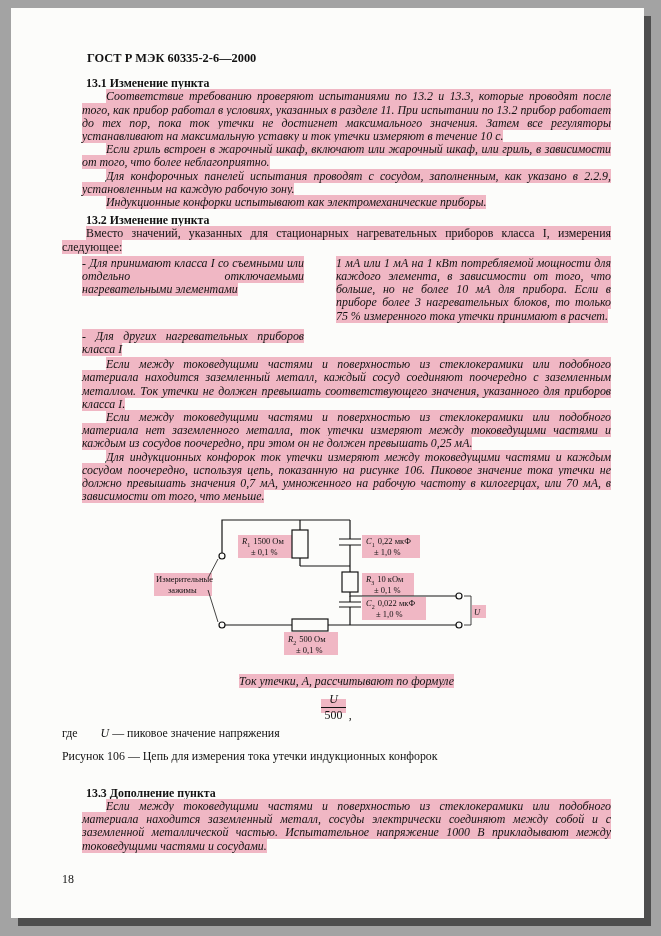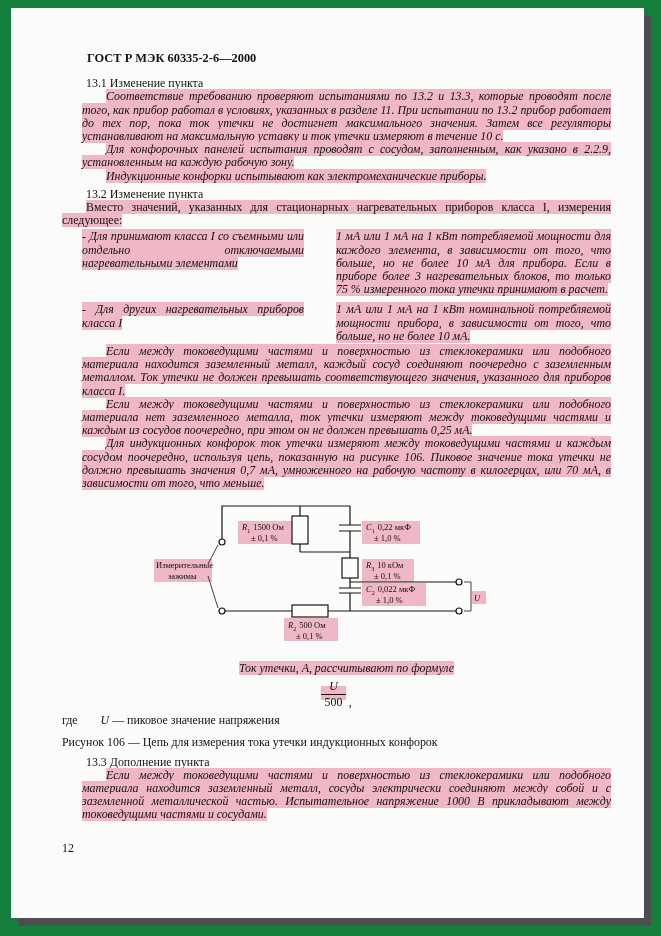--- a/index.html
+++ b/index.html
@@ -1,39 +1,39 @@
 <!DOCTYPE html>
 <html><head>
 <meta charset="utf-8">
 <style>
   * { box-sizing: border-box; }
   html,body { margin:0; padding:0; }
   body { font-family:"Liberation Serif", serif; }
-  .stage { position:relative; width:661px; height:936px; background:#15803d; overflow:hidden; }
+  .stage { position:relative; width:661px; height:936px; background:#a3a3a3; overflow:hidden; }
   .page { position:absolute; left:11px; top:8px; width:633px; height:910px; background:#fcfcfa;
           box-shadow:7px 8px 0 0 #4e4e4e; }
   .content { padding:44px 33px 0 51px; font-size:11.9px; line-height:13.2px; color:#121212; }
   .running-header { font-weight:bold; font-size:12.4px; margin:0 0 12px 25px; }
   p { margin:0; }
-  .h { text-indent:24px; margin-top:5px; }
+  .h { text-indent:24px; margin-top:5px;font-weight:bold; }
   .para { text-align:justify; text-indent:24px; }
   .it { font-style:italic;padding-left:20px; }
   .hl { background:#f0b7c4; }
   .cols { display:grid; grid-template-columns:242px 1fr; column-gap:12px; row-gap:7px; margin:3px 0 2px 0; }
   .cell { text-align:justify; }
   .fig-wrap { margin:6px 0 0 92px; }
   .fintro { text-align:center; margin-top:12px; }
   .formula-line { text-align:center; margin:5px 0 2px 0; }
   .frac { display:inline-block; vertical-align:middle; text-align:center; }
   .frac .num { display:block; font-style:italic; padding:0 8px 1px 8px; border-bottom:1px solid #121212; }
   .frac .den { display:block; padding-top:1px; }
   .ftail { display:inline-block; vertical-align:bottom; margin-left:3px; }
   .fwhere { text-align:left; margin-top:5px; }
   .caption { margin-top:9px; }
-  .s133 { margin-top:6px; }
+  .s133 { margin-top:24px; }
   .pagenum { margin:20px 0 0 0; }
   svg text { font-family:"Liberation Serif", serif; font-size:8.5px; fill:#121212; }
   svg .sym { font-style:italic; }
   svg .sub { font-size:6px; }
   svg .wire { stroke:#141414; stroke-width:1.2; fill:none; }
   svg .thin { stroke:#141414; stroke-width:0.8; fill:none; }
   svg .box  { stroke:#141414; stroke-width:1.2; fill:#fcfcfa; }
   svg .term { stroke:#141414; stroke-width:1.2; fill:#fcfcfa; }
   svg .lhl  { fill:#f0b7c4; }
 </style>
@@ -41,31 +41,31 @@
 <body>
 
 <div class="stage">
   <div class="page">
     <div class="content">
 
       <div class="running-header">ГОСТ Р МЭК 60335-2-6—2000</div>
 
       <p class="h">13.1 Изменение пункта</p>
       <p class="para it"><span class="hl">Соответствие требованию проверяют испытаниями по 13.2 и 13.3, которые проводят после того, как прибор работал в условиях, указанных в разделе 11. При испытании по 13.2 прибор работает до тех пор, пока ток утечки не достигнет максимального значения. Затем все регуляторы устанавливают на максимальную уставку и ток утечки измеряют в течение 10 с.</span></p>
+      <p class="para it"><span class="hl">Если гриль встроен в жарочный шкаф, включают или жарочный шкаф, или гриль, в зависимости от того, что более неблагоприятно.</span></p>
       <p class="para it"><span class="hl">Для конфорочных панелей испытания проводят с сосудом, заполненным, как указано в 2.2.9, установленным на каждую рабочую зону.</span></p>
       <p class="para it"><span class="hl">Индукционные конфорки испытывают как электромеханические приборы.</span></p>
 
       <p class="h">13.2 Изменение пункта</p>
       <p class="para"><span class="hl">Вместо значений, указанных для стационарных нагревательных приборов класса I, измерения следующее:</span></p>
 
       <div class="cols">
         <div class="cell it"><span class="hl">- Для принимают класса I со съемными или отдельно отключаемыми нагревательными элементами</span></div>
         <div class="cell it"><span class="hl">1 мА или 1 мА на 1 кВт потребляемой мощности для каждого элемента, в зависимости от того, что больше, но не более 10 мА для прибора. Если в приборе более 3 нагревательных блоков, то только 75 % измеренного тока утечки принимают в расчет.</span></div>
         <div class="cell it"><span class="hl">- Для других нагревательных приборов класса I</span></div>
-        <div class="cell it"><span class="hl">1 мА или 1 мА на 1 кВт номинальной потребляемой мощности прибора, в зависимости от того, что больше, но не более 10 мА.</span></div>
       </div>
 
       <p class="para it"><span class="hl">Если между токоведущими частями и поверхностью из стеклокерамики или подобного материала находится заземленный металл, каждый сосуд соединяют поочередно с заземленным металлом. Ток утечки не должен превышать соответствующего значения, указанного для приборов класса I.</span></p>
       <p class="para it"><span class="hl">Если между токоведущими частями и поверхностью из стеклокерамики или подобного материала нет заземленного металла, ток утечки измеряют между токоведущими частями и каждым из сосудов поочередно, при этом он не должен превышать 0,25 мА.</span></p>
       <p class="para it"><span class="hl">Для индукционных конфорок ток утечки измеряют между токоведущими частями и каждым сосудом поочередно, используя цепь, показанную на рисунке 106. Пиковое значение тока утечки не должно превышать значения 0,7 мА, умноженного на рабочую частоту в килогерцах, или 70 мА, в зависимости от того, что меньше.</span></p>
 
       <div class="fig-wrap">
         <svg width="336" height="150" viewBox="0 0 336 150">
 
           <rect class="lhl" x="0" y="63" width="58" height="23"></rect>
@@ -131,17 +131,17 @@
         <span class="hl"><span class="frac"><span class="num">U</span><span class="den">500</span></span></span><span class="ftail">,</span>
       </div>
 
       <p class="fwhere"><span>где </span><span class="it">U</span><span> — пиковое значение напряжения</span></p>
 
       <p class="caption">Рисунок 106 — Цепь для измерения тока утечки индукционных конфорок</p>
 
       <p class="h s133">13.3 Дополнение пункта</p>
       <p class="para it"><span class="hl">Если между токоведущими частями и поверхностью из стеклокерамики или подобного материала находится заземленный металл, сосуды электрически соединяют между собой и с заземленной металлической частью. Испытательное напряжение 1000 В прикладывают между токоведущими частями и сосудами.</span></p>
 
-      <p class="pagenum">12</p>
+      <p class="pagenum">18</p>
 
     </div>
   </div>
 </div>
 
 </body></html>

